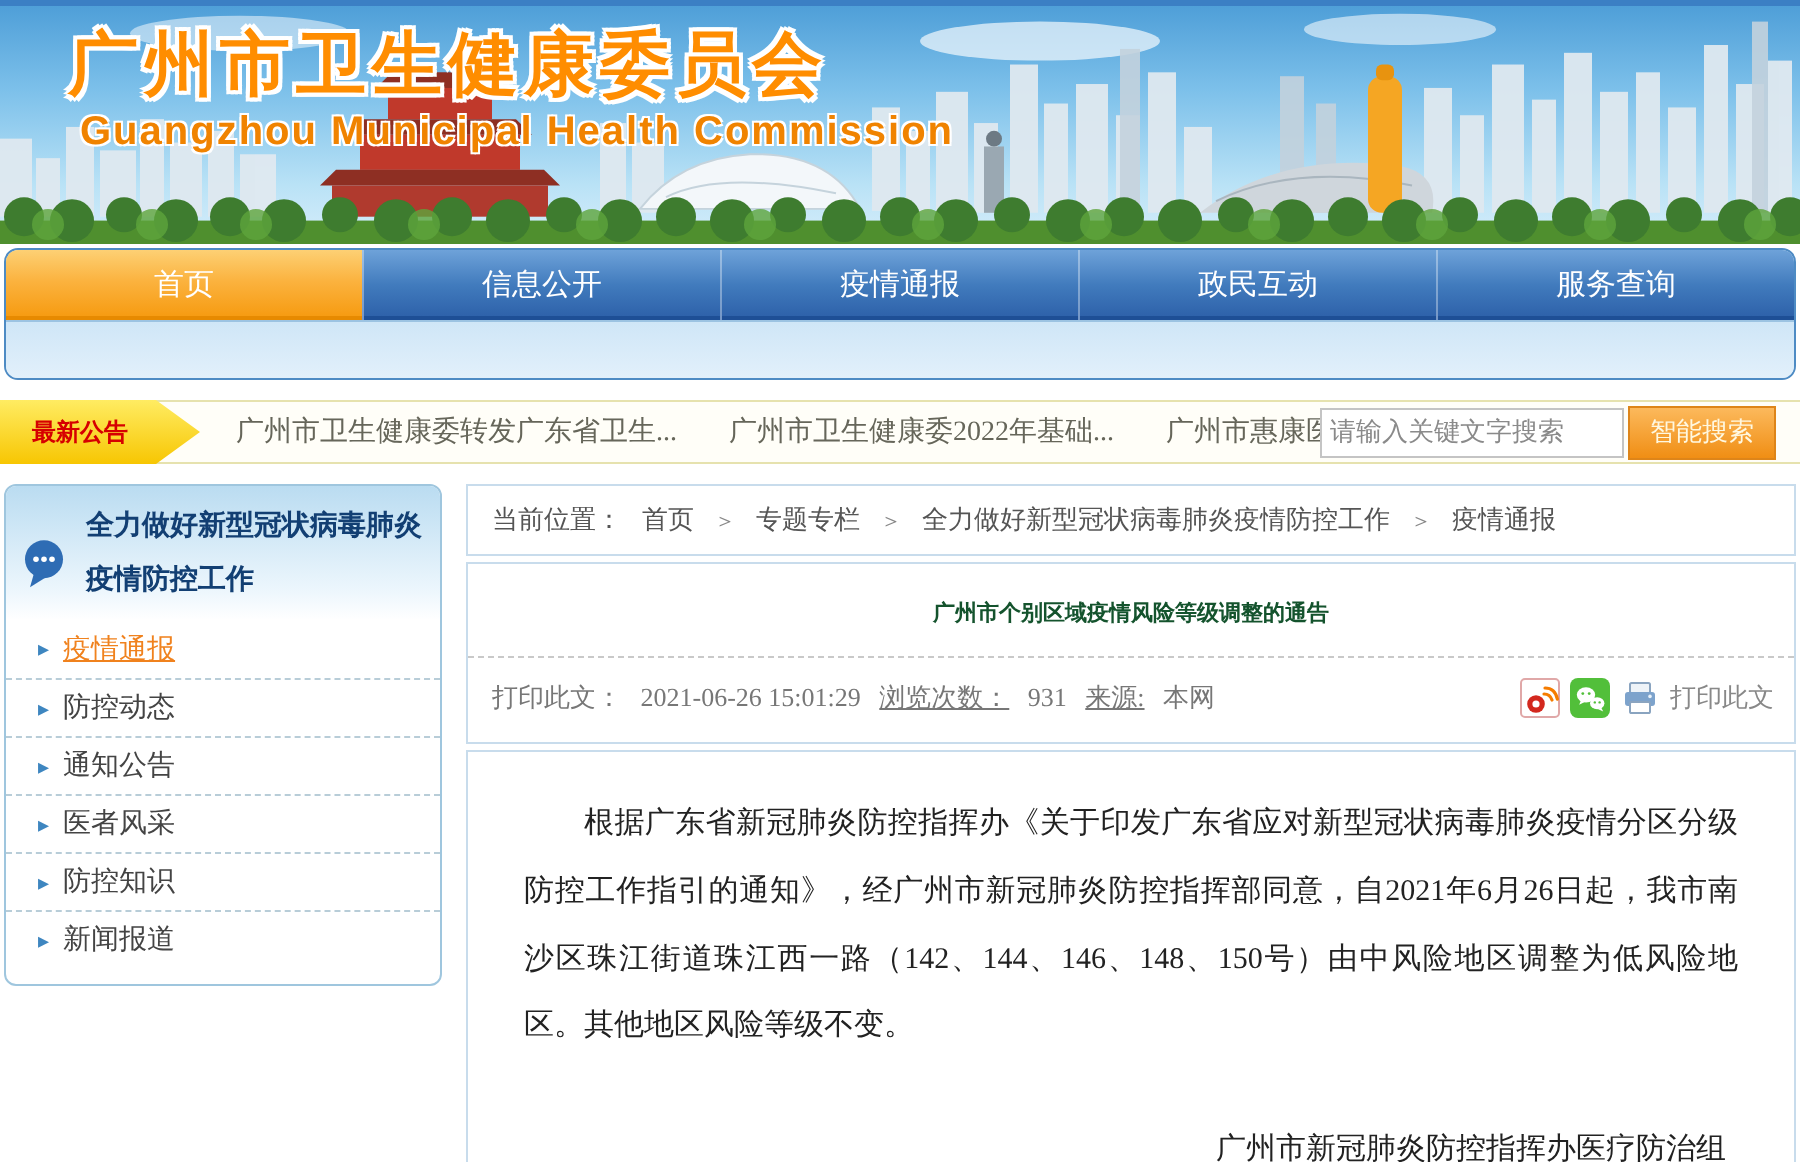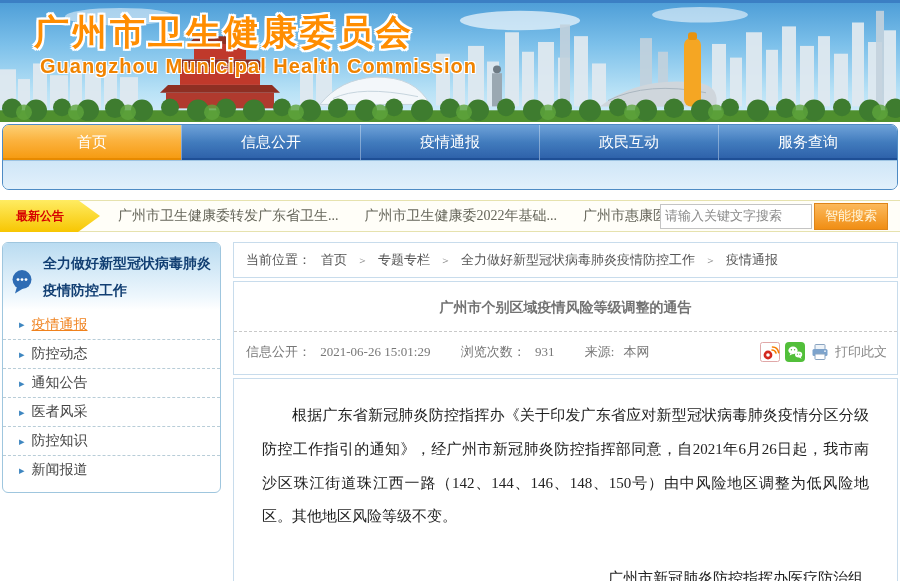--- a/index.html
+++ b/index.html
@@ -68,26 +68,26 @@
 
   .content { flex:1; margin-left:12px; display:flex; flex-direction:column; }
   .cbox { border:1px solid #c8dcec; background:#fff; }
 
   .breadcrumb { height:36px; display:flex; align-items:center; padding-left:12px;
     font-size:13px; color:#555; gap:10px; margin-bottom:3px; font-family:"Liberation Serif", serif; }
   .crumb { color:#555; cursor:pointer; }
   .crumb-sep { color:#888; font-size:11px; }
 
   .titlebox { margin-bottom:3px; }
-  .article-title { text-align:center; font-size:14px; font-weight:bold; color:#737373;
+  .article-title { text-align:center; font-size:11px; font-weight:bold; color:#14532d;
     padding:17px 0 14px; font-family:"Liberation Serif", serif; }
   .meta-row { display:flex; align-items:center; border-top:1px dashed #c9c9c9;
     padding:10px 10px 12px 12px; font-size:13px; color:#777; font-family:"Liberation Serif", serif; }
   .meta-left span { margin-right:6px; }
-  .meta-left .gap { margin-left:21px; }
+  .meta-left .gap { margin-left:0;text-decoration:underline; }
   .meta-right { margin-left:auto; display:flex; align-items:center; gap:5px; }
   .share-icon { width:20px; height:20px; display:inline-block; cursor:pointer; }
   .print-label { color:#888; cursor:pointer; }
 
   .bodybox { flex:1; min-height:210px; padding:20px 28px 10px; }
   .article-body { font-size:15px; color:#222; line-height:2.25; text-indent:2em;
     font-family:"Liberation Serif", serif; text-align:justify; }
   .sig-line { text-align:right; font-size:15px; color:#222; line-height:2.2;
     font-family:"Liberation Serif", serif; }
   .sig-org { margin-top:28px; padding-right:6px; }
@@ -294,21 +294,21 @@
         <span class="crumb-sep">＞</span>
         <a class="crumb">全力做好新型冠状病毒肺炎疫情防控工作</a>
         <span class="crumb-sep">＞</span>
         <a class="crumb">疫情通报</a>
       </div>
 
       <div class="cbox titlebox">
         <div class="article-title">广州市个别区域疫情风险等级调整的通告</div>
         <div class="meta-row">
           <div class="meta-left">
-            <span>信息公开：</span>
+            <span>打印此文：</span>
             <span>2021-06-26 15:01:29</span>
             <span class="gap">浏览次数：</span>
             <span>931</span>
             <span class="gap">来源:</span>
             <span>本网</span>
           </div>
           <div class="meta-right">
             <svg class="share-icon" viewBox="0 0 20 20">
               <rect x="0.5" y="0.5" width="19" height="19" rx="2" fill="#fff" stroke="#e0a8a8"></rect>
               <circle cx="8" cy="13" r="4.4" fill="#d3281e"></circle>

